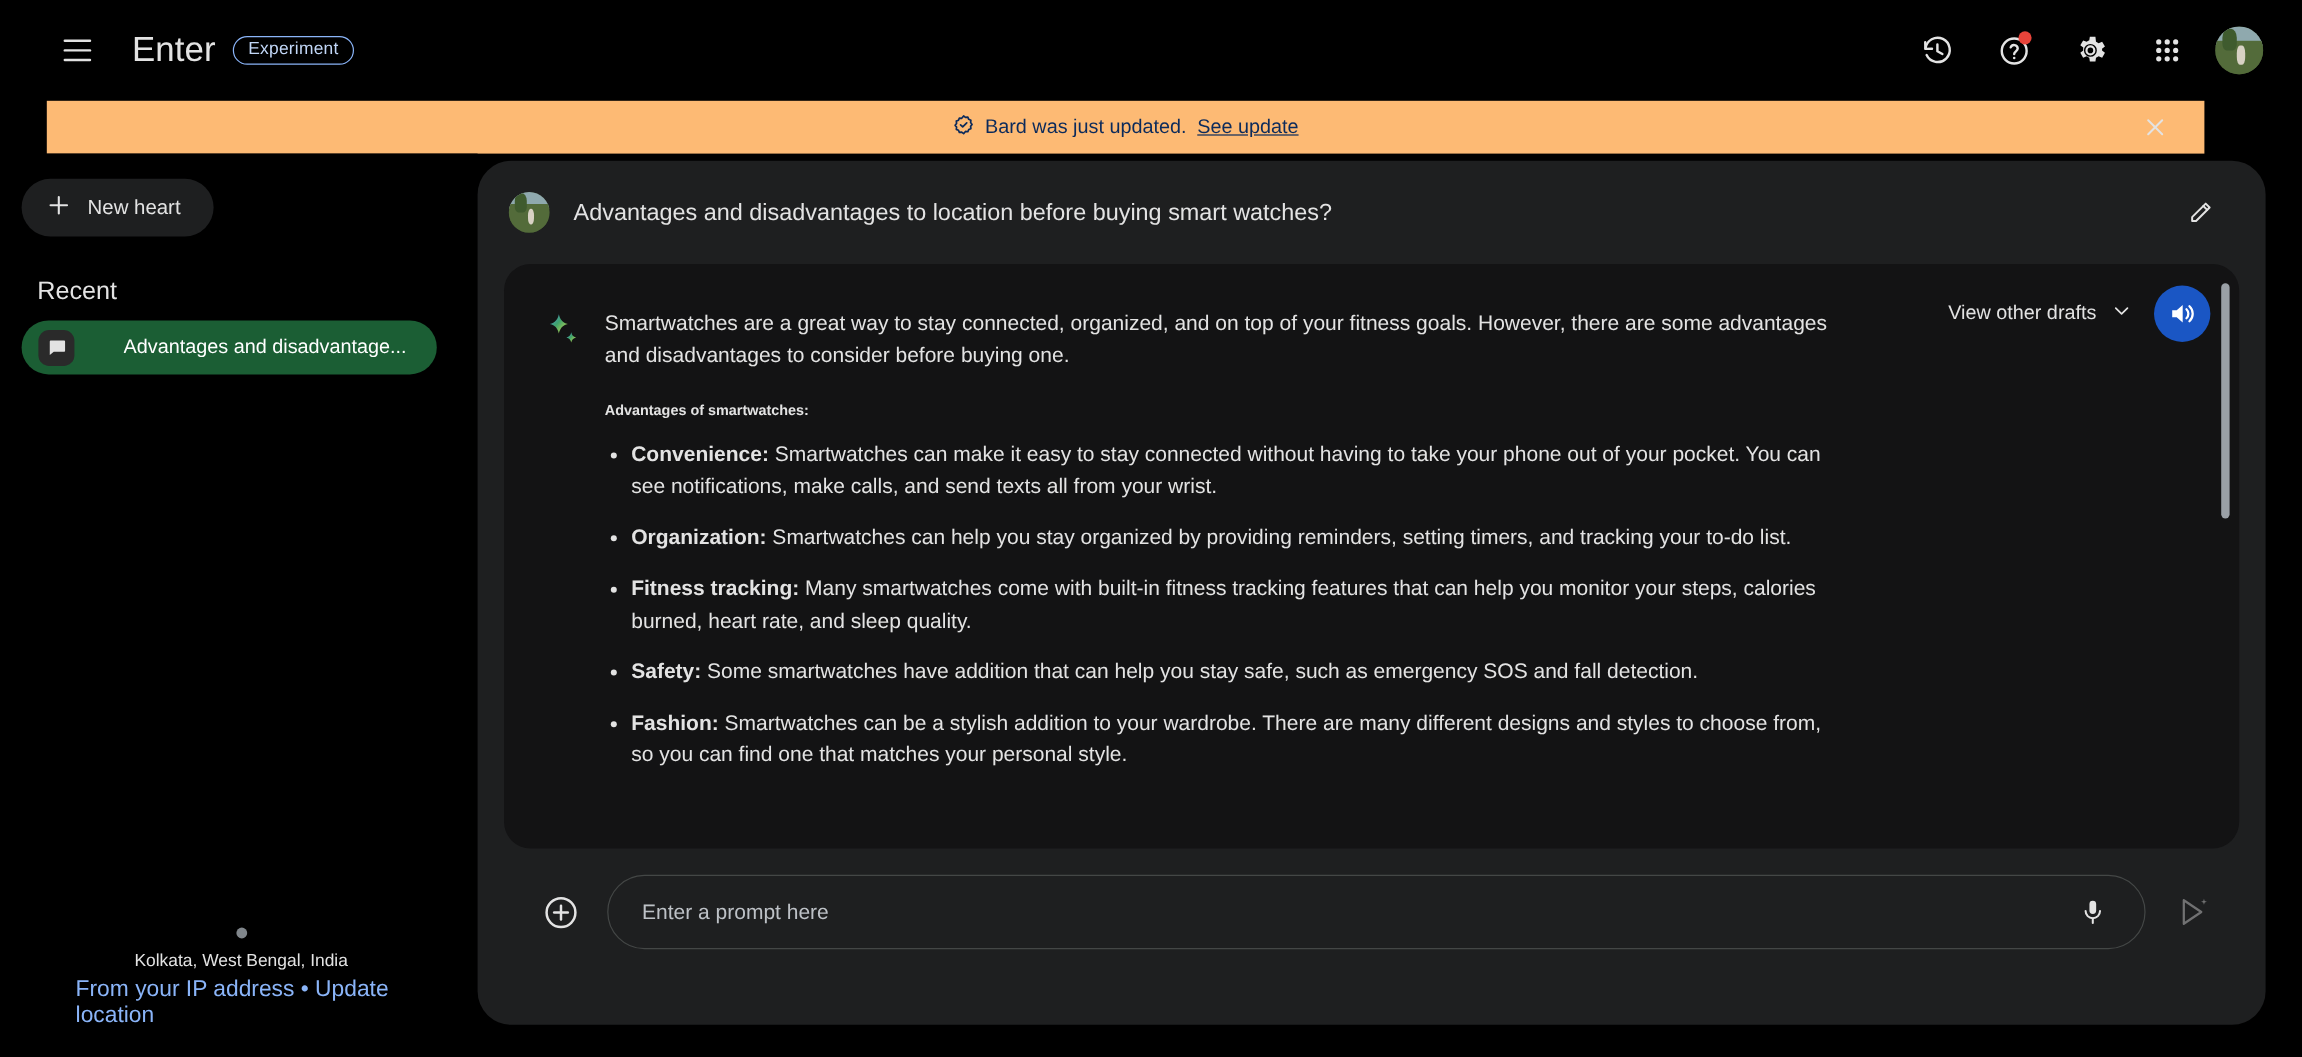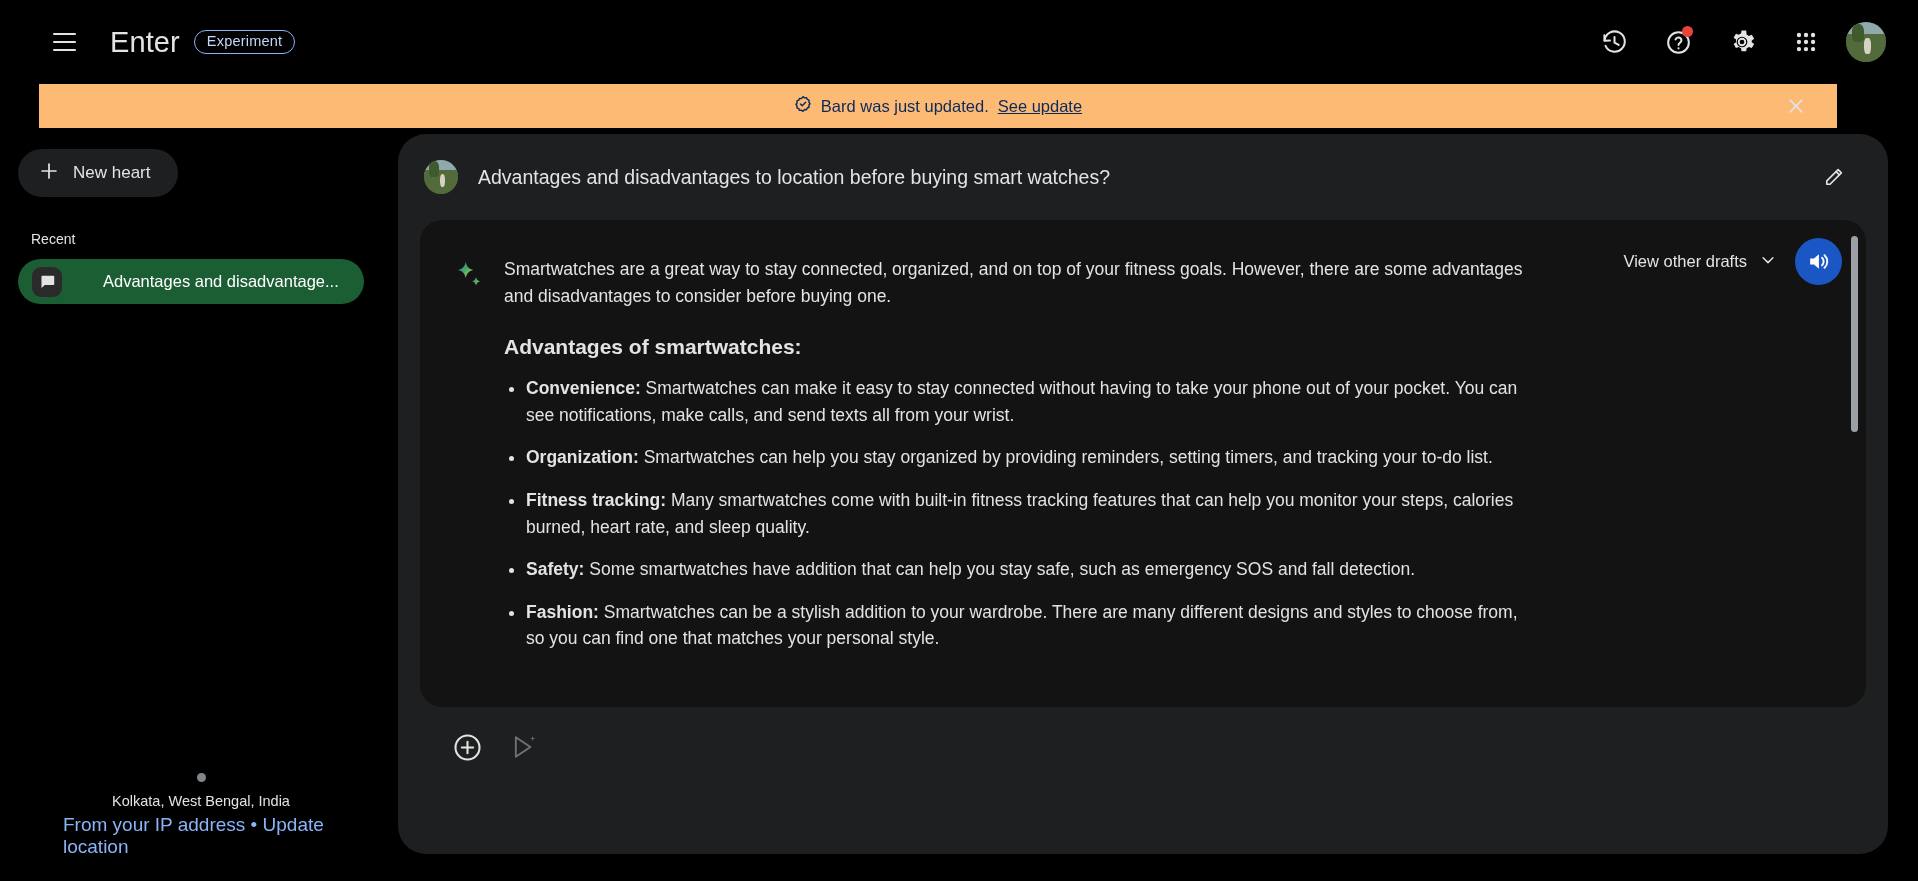--- a/index.html
+++ b/index.html
@@ -158,21 +158,21 @@
     gap: 13px;
     padding-left: 20px;
     cursor: pointer;
   }
   .new-chat-label {
     font-size: 17px;
     color: #e3e3e3;
   }
   .recent-label {
     margin: 34px 0 0 31px;
-    font-size: 14px;
+    font-size: 21px;
     color: #e3e3e3;
   }
   .chat-item {
     margin: 12px 0 0 18px;
     width: 346px;
     height: 45px;
     background: #1b5e34;
     border-radius: 24px;
     display: flex;
     align-items: center;
@@ -299,21 +299,21 @@
   .sparkle { flex: 0 0 auto; padding-top: 4px; }
   .answer-content { flex: 1; max-width: 1035px; }
 
   .para {
     font-size: 17.5px;
     line-height: 1.52;
     color: #e3e3e3;
   }
   .subhead {
     margin-top: 26px;
-    font-size: 21px;
+    font-size: 12px;
     font-weight: bold;
     color: #e3e3e3;
   }
   ul.bullets {
     margin-top: 16px;
     padding-left: 22px;
   }
   ul.bullets li {
     font-size: 17.5px;
     line-height: 1.52;
@@ -606,20 +606,30 @@
     <div class="input-area">
       <div class="input-row">
         <div class="plus-btn">
           <svg width="31" height="31" viewBox="0 0 24 24" fill="none" stroke="#e3e3e3" stroke-width="1.6" stroke-linecap="round">
             <circle cx="12" cy="12" r="9.3"></circle>
             <line x1="12" y1="7.6" x2="12" y2="16.4"></line>
             <line x1="7.6" y1="12" x2="16.4" y2="12"></line>
           </svg>
         </div>
 
+        <div class="prompt-box">
+          <input class="prompt-input" type="text" placeholder="Enter a prompt here" style="">
+          <span class="mic-btn">
+            <svg width="24" height="24" viewBox="0 0 24 24" fill="#e3e3e3">
+              <rect x="9.2" y="2.6" width="5.6" height="11" rx="2.8"></rect>
+              <path d="M6 11.2a6 6 0 0 0 12 0" fill="none" stroke="#e3e3e3" stroke-width="1.7" stroke-linecap="round"></path>
+              <line x1="12" y1="17.4" x2="12" y2="21.2" stroke="#e3e3e3" stroke-width="1.7" stroke-linecap="round"></line>
+            </svg>
+          </span>
+        </div>
 
         <div class="send-btn">
           <svg width="28" height="28" viewBox="0 0 24 24" fill="none" stroke="#e3e3e3" stroke-width="1.6" stroke-linejoin="round">
             <path d="M5 3.6l12.5 8.4L5 20.4z"></path>
             <path d="M19.4 2.6l.5 1.6 1.6.5-1.6.5-.5 1.6-.5-1.6-1.6-.5 1.6-.5z" fill="#e3e3e3" stroke="none"></path>
           </svg>
         </div>
       </div>
 
     </div>

